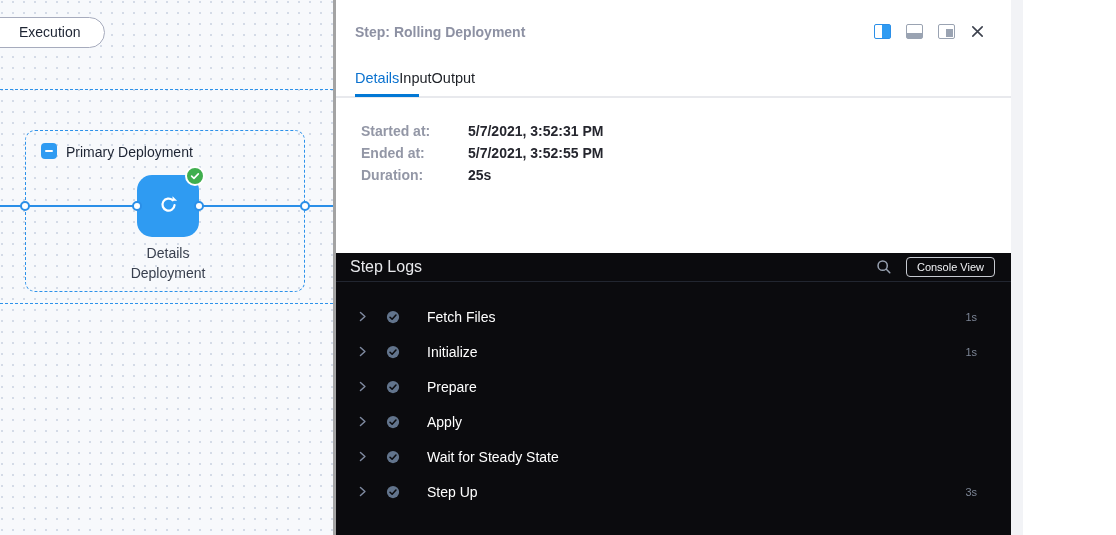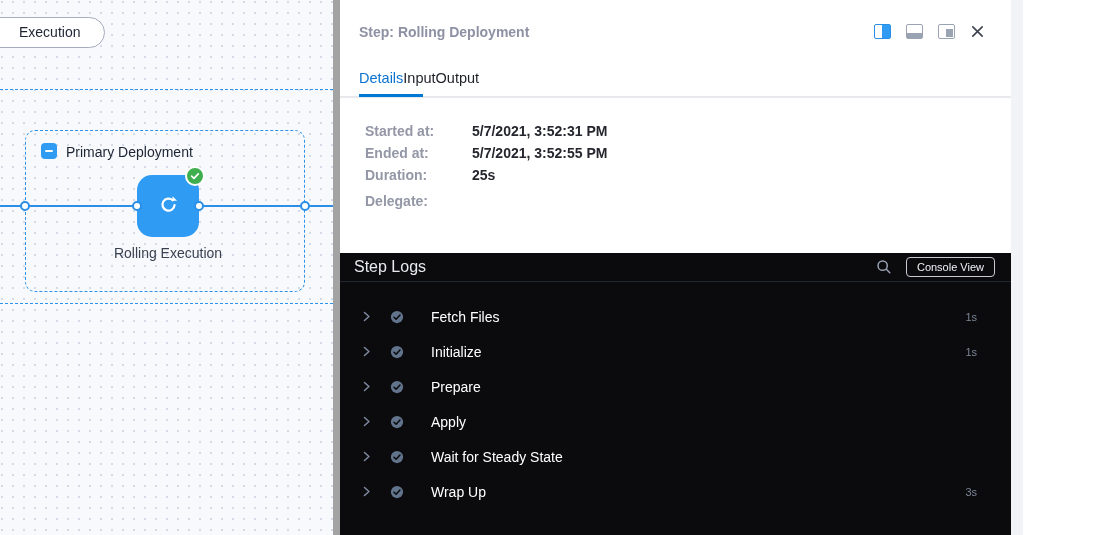--- a/index.html
+++ b/index.html
@@ -34,21 +34,21 @@
     background:#2f9bf2; border-radius:15px; display:flex; align-items:center;
     justify-content:center; z-index:4; }
   .status-badge { position:absolute; left:185px; top:166px; width:20px; height:20px;
     background:#3fae4e; border:2px solid #fff; border-radius:50%; z-index:6;
     display:flex; align-items:center; justify-content:center; }
   .node-label { position:absolute; left:108px; top:243px; width:120px;
     text-align:center; font-size:14px; line-height:20px; color:#39404f; z-index:3; }
 
   
   .panel { position:absolute; left:333px; top:0; width:690px; height:535px;
-    background:#fff; border-left:7px solid #a3a3a3; }
+    background:#fff; border-left:3px solid #a3a3a3; }
   .scroll-gutter { position:absolute; right:0; top:0; width:12px; height:535px;
     background:#f2f3f6; z-index:9; }
   .panel-title { position:absolute; left:19px; top:24px; font-size:14px;
     font-weight:bold; color:#8d91a3; }
   .panel-actions { position:absolute; right:38px; top:24px; display:flex;
     align-items:center; gap:15px; }
   .layout-icon { width:17px; height:15px; border-radius:2px; position:relative; }
   .li-split-right { border:1.5px solid #2b8fe8; }
   .li-split-right::after { content:""; position:absolute; right:0; top:0;
     width:8px; height:100%; background:#2f9bf2; }
@@ -119,21 +119,21 @@
         <path d="M16.4 7.6 A6.3 6.3 0 1 0 18.3 12.6" fill="none" stroke="#fff" stroke-width="2.3" stroke-linecap="round"></path>
         <path d="M16.2 3.4 L16.2 8.2 L21 8.2 Z" fill="#fff"></path>
       </svg>
     </span>
   </div>
   <div class="status-badge">
     <svg viewBox="0 0 16 16" width="12" height="12">
       <path d="M3.5 8.2 L6.6 11.2 L12.4 5.2" fill="none" stroke="#fff" stroke-width="2.2" stroke-linecap="round" stroke-linejoin="round"></path>
     </svg>
   </div>
-  <div class="node-label">Rolling Execution</div>
+  <div class="node-label">Details Deployment</div>
 </div>
 
 <div class="panel">
   <div class="panel-title">Step: Rolling Deployment</div>
 
   <div class="panel-actions">
     <span class="layout-icon li-split-right"></span>
     <span class="layout-icon li-split-bottom"></span>
     <span class="layout-icon li-split-corner"></span>
     <span style="display:flex;">
@@ -151,21 +151,20 @@
   <div class="tab-divider"></div>
   <div class="tab-underline"></div>
 
   <div class="details">
     <div class="d-label">Started at:</div>
     <div class="d-value">5/7/2021, 3:52:31 PM</div>
     <div class="d-label">Ended at:</div>
     <div class="d-value">5/7/2021, 3:52:55 PM</div>
     <div class="d-label">Duration:</div>
     <div class="d-value">25s</div>
-    <div class="d-label" style="margin-top:4px">Delegate:</div>
   </div>
 
   <div class="logs">
     <div class="logs-header">
       <span class="logs-title">Step Logs</span>
       <span class="logs-header-right">
         <span style="display:flex;">
           <svg viewBox="0 0 18 18" width="16" height="16">
             <circle cx="7.5" cy="7.5" r="5.2" fill="none" stroke="#98a1b0" stroke-width="1.7"></circle>
             <path d="M11.6 11.6 L15.5 15.5" stroke="#98a1b0" stroke-width="1.7" stroke-linecap="round"></path>
@@ -256,20 +255,20 @@
             <svg viewBox="0 0 16 16" width="13" height="13">
               <path d="M5.5 3 L11 8 L5.5 13" fill="none" stroke="#7f8aa0" stroke-width="1.8" stroke-linecap="round" stroke-linejoin="round"></path>
             </svg>
           </span>
         <span class="log-check">
             <svg viewBox="0 0 16 16" width="14" height="14">
               <circle cx="8" cy="8" r="7" fill="#62748c"></circle>
               <path d="M4.6 8.3 L7 10.6 L11.4 5.8" fill="none" stroke="#0b0b0e" stroke-width="1.8" stroke-linecap="round" stroke-linejoin="round"></path>
             </svg>
           </span>
-        <span class="log-label">Wrap Up</span>
+        <span class="log-label">Step Up</span>
         <span class="log-duration">3s</span>
       </div>
     </div>
   </div>
 
   <div class="scroll-gutter"></div>
 </div>
 
 </body></html>

